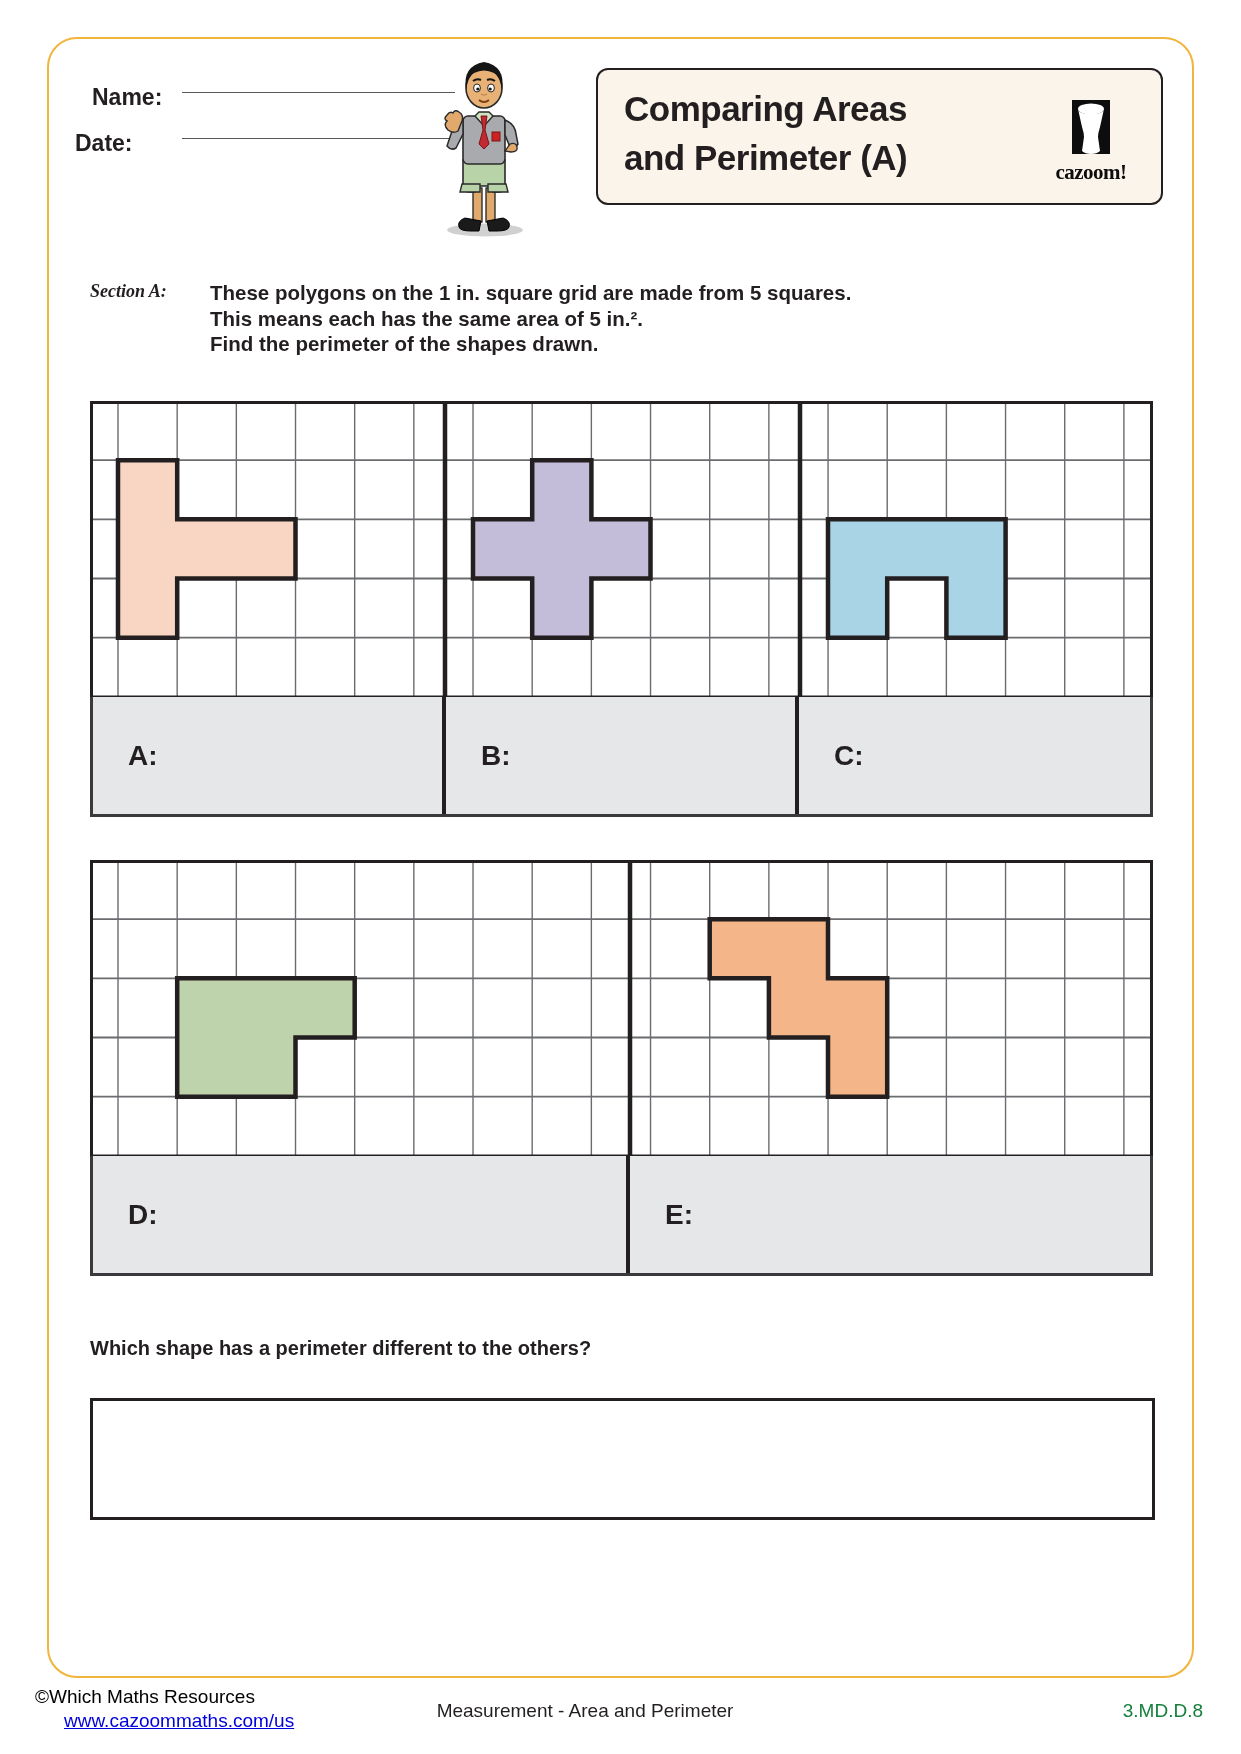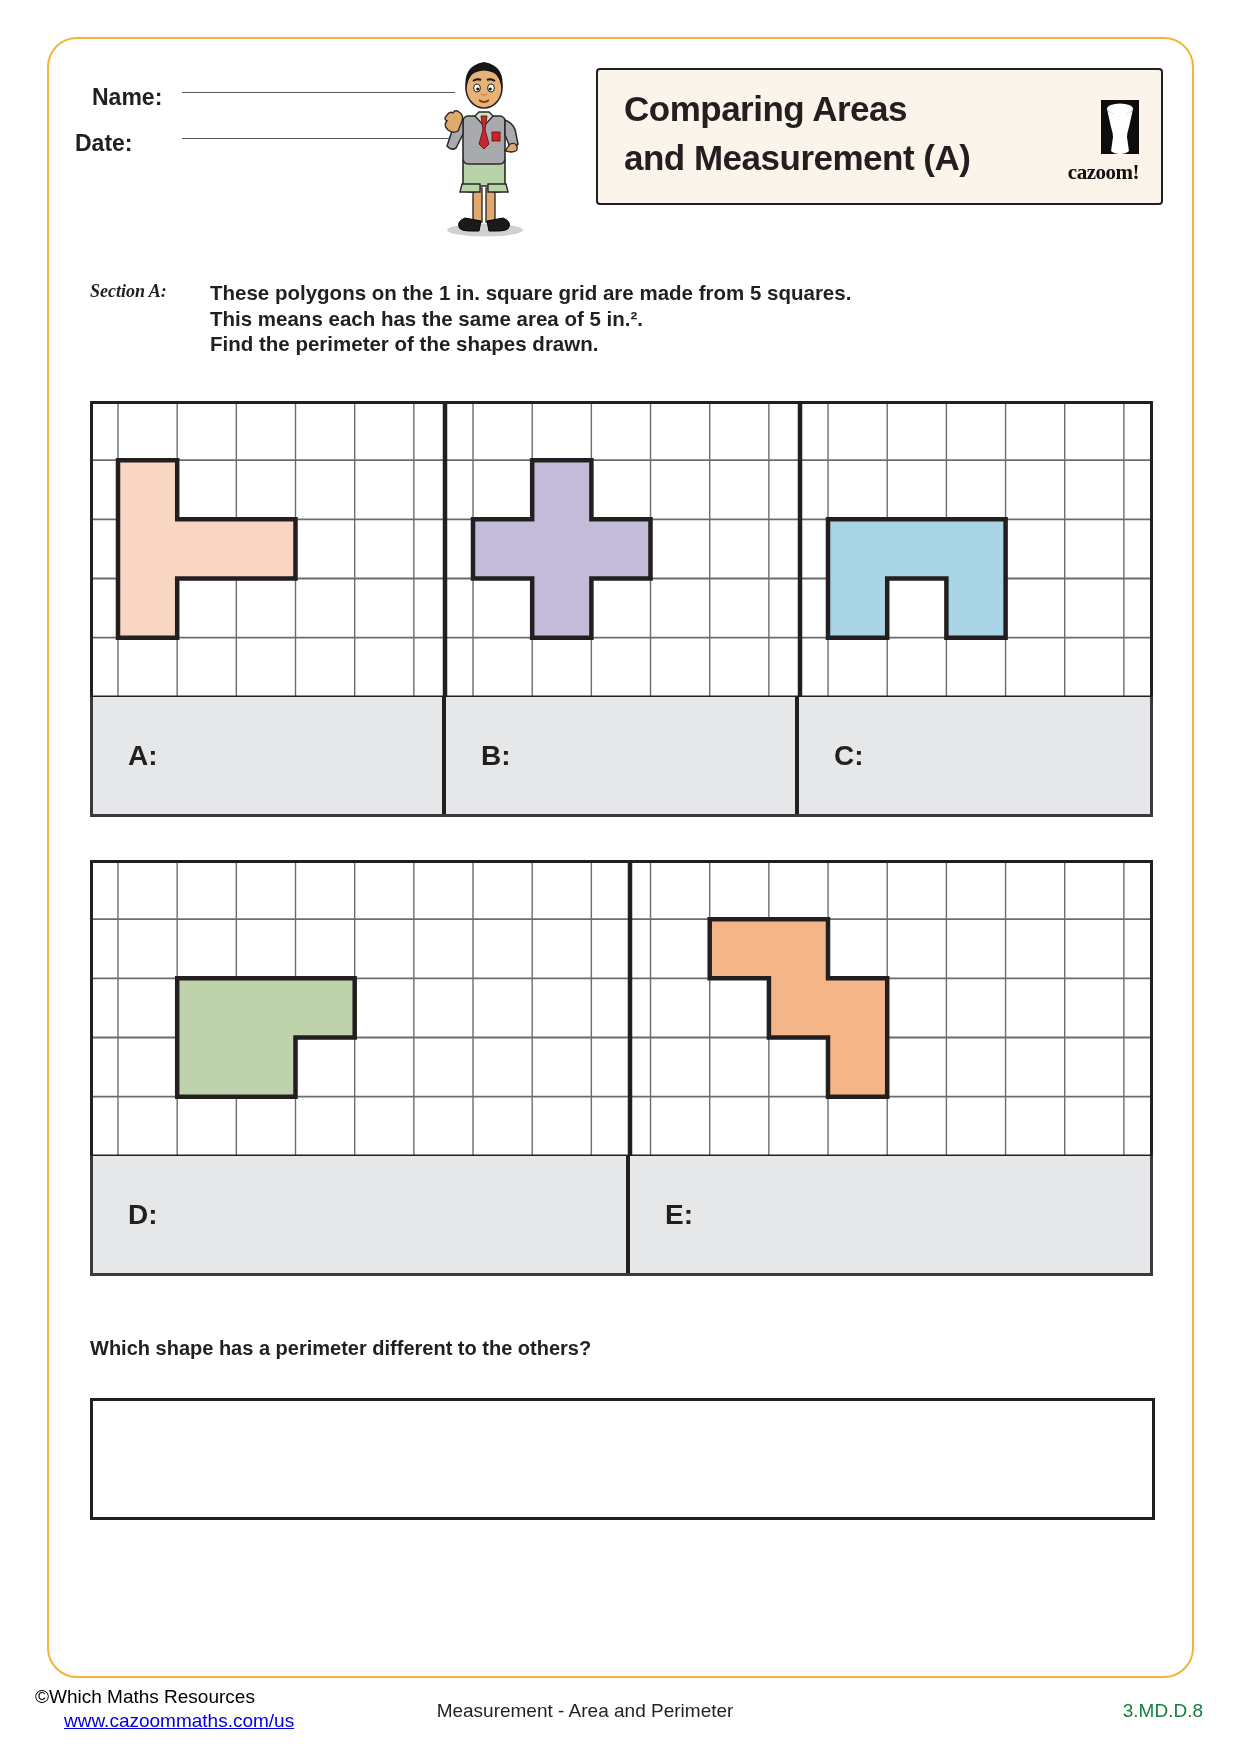--- a/index.html
+++ b/index.html
@@ -3,24 +3,24 @@
 <meta charset="utf-8">
 <style>
   html,body{margin:0;padding:0;background:#ffffff;}
   .page{position:relative;width:1241px;height:1754px;background:#ffffff;
         font-family:"Liberation Sans", sans-serif;color:#231f20;overflow:hidden;}
   .page-border{position:absolute;left:47px;top:37px;width:1143px;height:1637px;
         border:2.5px solid #f0b53a;border-radius:30px;}
   .hdr-label{position:absolute;font-weight:bold;font-size:23px;color:#231f20;}
   .hdr-line{position:absolute;border-bottom:1.8px solid #58595b;width:273px;left:182px;}
   .title-box{position:absolute;left:596px;top:68px;width:567px;height:137px;
-        background:#faf4ea;border:2.5px solid #231f20;border-radius:4px;box-sizing:border-box;}
+        background:#faf4ea;border:2.5px solid #231f20;border-radius:12px;box-sizing:border-box;}
   .title-text{position:absolute;left:26px;top:14px;font-size:35px;font-weight:800;
         letter-spacing:-0.5px;line-height:49px;color:#231f20;}
-  .logo{position:absolute;right:22px;top:30px;width:96px;text-align:right;}
+  .logo{position:absolute;right:22px;top:30px;width:96px;text-align:center;}
   .logo-mark{display:inline-block;width:38px;height:54px;background:#0e0d0d;position:relative;}
   .logo-text{display:block;margin-top:2px;font-family:"Liberation Serif", serif;
         font-weight:bold;font-size:21px;letter-spacing:-0.5px;color:#0e0d0d;}
   .secA-label{position:absolute;left:90px;top:281px;font-family:"Liberation Serif", serif;
         font-style:italic;font-weight:bold;font-size:18px;}
   .secA-body{position:absolute;left:210px;top:280px;font-weight:bold;font-size:20.5px;line-height:25.5px;}
   .question{position:absolute;left:90px;top:1337px;font-weight:bold;font-size:20px;}
   .answer-box{position:absolute;left:90px;top:1398px;width:1065px;height:122px;
         border:3px solid #231f20;box-sizing:border-box;background:#ffffff;}
   .answer-row{position:absolute;background:#e6e7e8;border:3px solid #3a3a3c;border-top:none;
@@ -71,21 +71,21 @@
     <circle cx="55.2" cy="39" r="1.6" fill="#1a1a1a"></circle>
     <path d="M38 31 q4 -3 8 -1" stroke="#161616" stroke-width="2" fill="none"></path>
     <path d="M52 30 q4 -2 8 1" stroke="#161616" stroke-width="2" fill="none"></path>
     <path d="M44 50 q5 4 10 0" stroke="#7d3f12" stroke-width="1.8" fill="none"></path>
     <path d="M46 44 q3 2 6 0" stroke="#b5834c" stroke-width="1.2" fill="none"></path>
   </svg>
 
   <div class="title-box">
     <div class="title-text">
       <span>Comparing Areas</span><br>
-      <span>and Measurement (A)</span>
+      <span>and Perimeter (A)</span>
     </div>
     <div class="logo">
       <span class="logo-mark">
         <svg width="38" height="54" viewBox="0 0 38 54">
           <ellipse cx="19" cy="9" rx="13" ry="5.5" fill="#fff"></ellipse>
           <path d="M6 9 q0 5 13 5 q13 0 13 -5 l-4 18 q-2 6 -2 10 l2 14 q-3 3 -9 3 q-6 0 -9 -3 l2 -14 q0 -4 -2 -10 z" fill="#fff"></path>
         </svg>
       </span>
       <span class="logo-text">cazoom!</span>
     </div>

